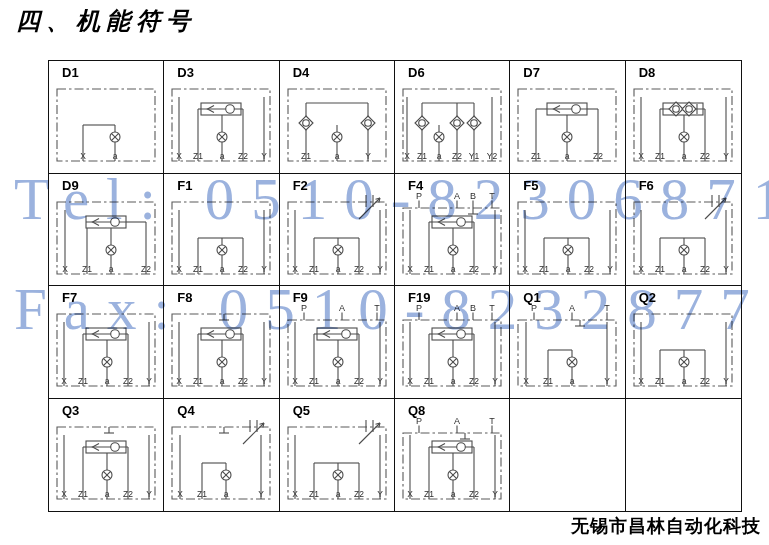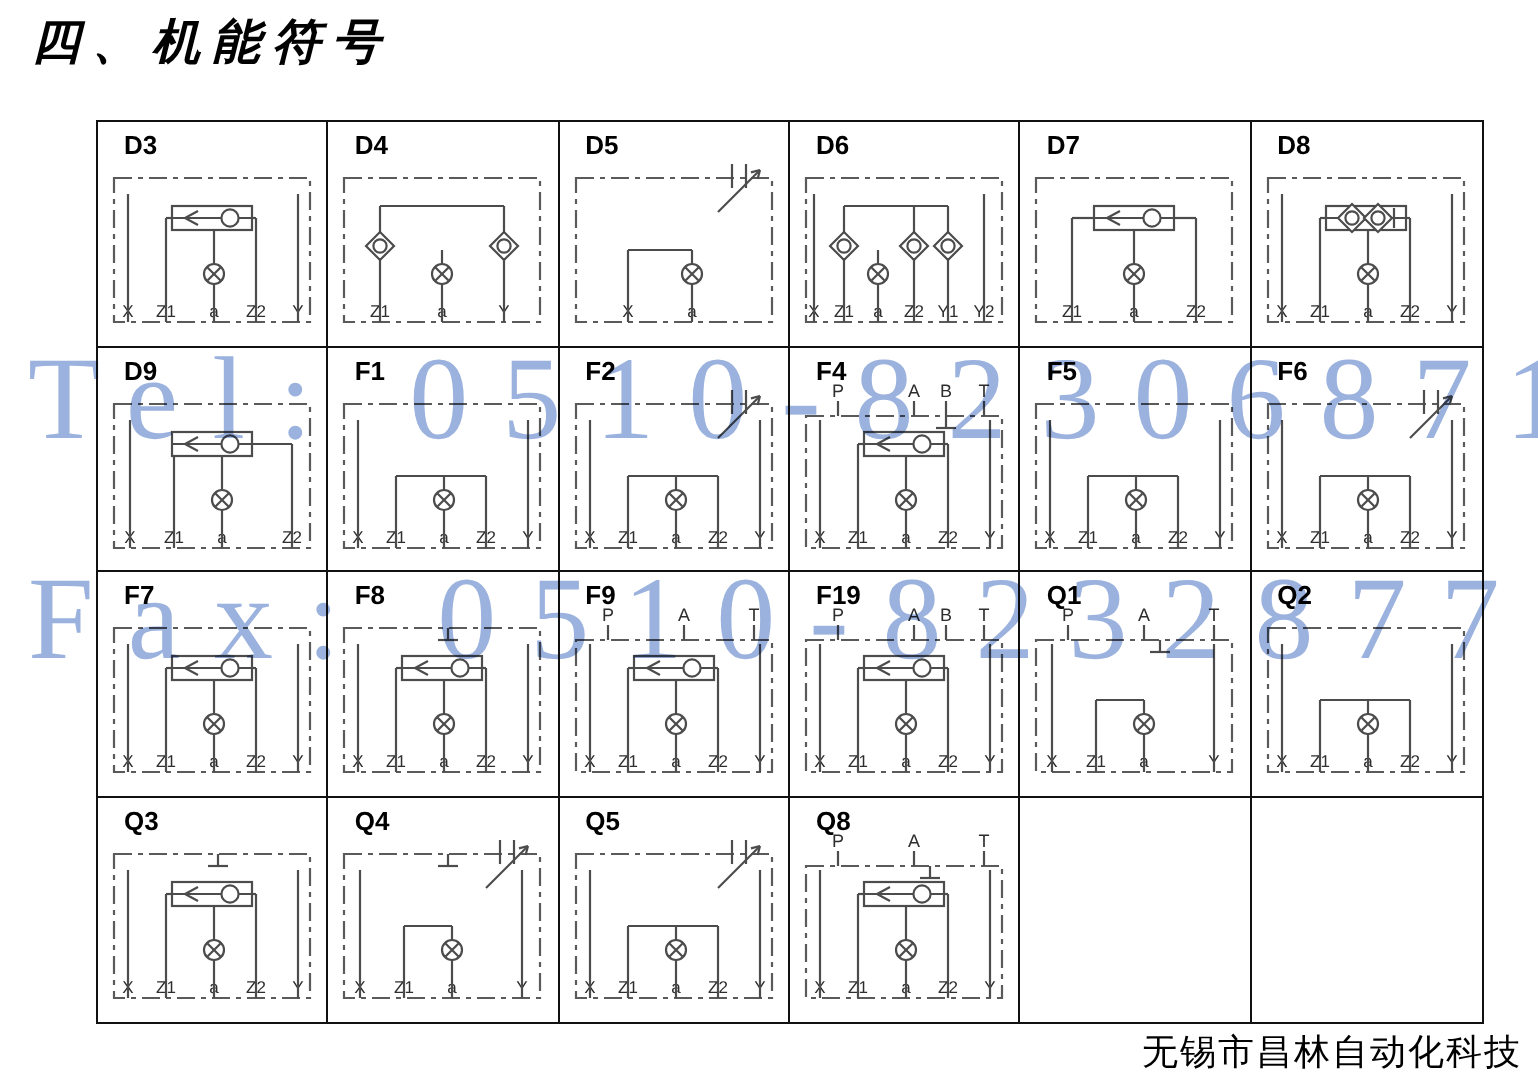--- a/index.html
+++ b/index.html
@@ -22,107 +22,101 @@
   .diagram .chain{stroke:#5a5a5a;stroke-dasharray:9 3 2.5 3;}
   .diagram text{font-family:"Liberation Sans",sans-serif;font-size:8.5px;fill:#2e2e2e;
        text-anchor:middle;stroke:none;}
   .diagram .tp{font-size:9px;}
   .diagram .white{fill:#fff;}
   .watermark{position:absolute;left:14px;font-family:"Liberation Serif",serif;
        font-size:59px;color:#8aa5d8;letter-spacing:17px;white-space:nowrap;line-height:1;
        z-index:5;pointer-events:none;mix-blend-mode:multiply;opacity:.85;text-align:center;}
   .wm1{top:170px;}
   .wm2{top:280px;}
-  .company{position:absolute;right:8px;top:514px;font-size:18px;font-weight:normal;
+  .company{position:absolute;right:8px;top:514px;font-size:18px;font-weight:bold;
        color:#000;letter-spacing:1px;z-index:2;}
 </style>
 </head>
 <body>
 
 <div class="page-title">四、机能符号</div>
 
 <div class="symbols-table" id="symbols-table">
     <div class="cell">
-      <div class="cell-id">D3</div>
-      <svg class="diagram" viewBox="0 0 115 94">
-        <rect class="chain" x="8" y="12" width="98" height="72"></rect>
-        <text x="15" y="81.5">X</text>
-        <line x1="15" y1="84" x2="15" y2="20"></line>
-        <text x="34" y="81.5">Z1</text>
-        <line x1="34" y1="84" x2="34" y2="32"></line>
-        <line x1="34" y1="32" x2="37" y2="32"></line>
-        <text x="58" y="81.5">a</text>
-        <line x1="58" y1="84" x2="58" y2="65"></line>
-        <line x1="58" y1="55" x2="58" y2="38"></line>
-        <g>
-          <circle cx="58" cy="60" r="5"></circle>
-          <line x1="54.6" y1="56.6" x2="61.4" y2="63.4"></line>
-          <line x1="54.6" y1="63.4" x2="61.4" y2="56.6"></line>
-        </g>
-        <text x="79" y="81.5">Z2</text>
-        <line x1="79" y1="84" x2="79" y2="32"></line>
-        <line x1="77" y1="32" x2="79" y2="32"></line>
-        <text x="100" y="81.5">Y</text>
-        <line x1="100" y1="84" x2="100" y2="20"></line>
-        <g>
-          <rect class="white" x="37" y="26" width="40" height="12"></rect>
-          <line x1="37" y1="32" x2="77" y2="32"></line>
-          <polyline points="50,28.5 43.5,32 50,35.5"></polyline>
-          <circle class="white" cx="66" cy="32" r="4.3"></circle>
-        </g>
-      </svg>
-    </div>
-    <div class="cell">
-      <div class="cell-id">D4</div>
-      <svg class="diagram" viewBox="0 0 115 94">
-        <rect class="chain" x="8" y="12" width="98" height="72"></rect>
-        <text x="26" y="81.5">Z1</text>
-        <line x1="26" y1="84" x2="26" y2="26"></line>
-        <g>
-          <path class="white" d="M 26 39 L 33 46 L 26 53 L 19 46 Z"></path>
-          <circle cx="26" cy="46" r="3.3"></circle>
-        </g>
-        <text x="57" y="81.5">a</text>
-        <line x1="57" y1="84" x2="57" y2="65"></line>
-        <line x1="57" y1="55" x2="57" y2="48"></line>
-        <g>
-          <circle cx="57" cy="60" r="5"></circle>
-          <line x1="53.6" y1="56.6" x2="60.4" y2="63.4"></line>
-          <line x1="53.6" y1="63.4" x2="60.4" y2="56.6"></line>
-        </g>
-        <text x="88" y="81.5">Y</text>
-        <line x1="88" y1="84" x2="88" y2="26"></line>
-        <g>
-          <path class="white" d="M 88 39 L 95 46 L 88 53 L 81 46 Z"></path>
-          <circle cx="88" cy="46" r="3.3"></circle>
-        </g>
-        <line x1="26" y1="26" x2="88" y2="26"></line>
-      </svg>
-    </div>
-    <div class="cell">
-      <div class="cell-id">D5</div>
+      <div class="cell-id">D1</div>
       <svg class="diagram" viewBox="0 0 115 94">
         <rect class="chain" x="8" y="12" width="98" height="72"></rect>
         <text x="34" y="81.5">X</text>
         <line x1="34" y1="84" x2="34" y2="48"></line>
         <line x1="34" y1="48" x2="66" y2="48"></line>
         <text x="66" y="81.5">a</text>
         <line x1="66" y1="84" x2="66" y2="65"></line>
         <line x1="66" y1="55" x2="66" y2="48"></line>
         <g>
           <circle cx="66" cy="60" r="5"></circle>
           <line x1="62.6" y1="56.6" x2="69.4" y2="63.4"></line>
           <line x1="62.6" y1="63.4" x2="69.4" y2="56.6"></line>
         </g>
-        <g>
-          <line x1="86" y1="5" x2="86" y2="17"></line>
-          <line x1="93" y1="5" x2="93" y2="17"></line>
-          <line x1="79" y1="29" x2="100" y2="8"></line>
-          <path d="M 100 8 L 95.5 9.2 M 100 8 L 98.8 12.5"></path>
-        </g>
+      </svg>
+    </div>
+    <div class="cell">
+      <div class="cell-id">D3</div>
+      <svg class="diagram" viewBox="0 0 115 94">
+        <rect class="chain" x="8" y="12" width="98" height="72"></rect>
+        <text x="15" y="81.5">X</text>
+        <line x1="15" y1="84" x2="15" y2="20"></line>
+        <text x="34" y="81.5">Z1</text>
+        <line x1="34" y1="84" x2="34" y2="32"></line>
+        <line x1="34" y1="32" x2="37" y2="32"></line>
+        <text x="58" y="81.5">a</text>
+        <line x1="58" y1="84" x2="58" y2="65"></line>
+        <line x1="58" y1="55" x2="58" y2="38"></line>
+        <g>
+          <circle cx="58" cy="60" r="5"></circle>
+          <line x1="54.6" y1="56.6" x2="61.4" y2="63.4"></line>
+          <line x1="54.6" y1="63.4" x2="61.4" y2="56.6"></line>
+        </g>
+        <text x="79" y="81.5">Z2</text>
+        <line x1="79" y1="84" x2="79" y2="32"></line>
+        <line x1="77" y1="32" x2="79" y2="32"></line>
+        <text x="100" y="81.5">Y</text>
+        <line x1="100" y1="84" x2="100" y2="20"></line>
+        <g>
+          <rect class="white" x="37" y="26" width="40" height="12"></rect>
+          <line x1="37" y1="32" x2="77" y2="32"></line>
+          <polyline points="50,28.5 43.5,32 50,35.5"></polyline>
+          <circle class="white" cx="66" cy="32" r="4.3"></circle>
+        </g>
+      </svg>
+    </div>
+    <div class="cell">
+      <div class="cell-id">D4</div>
+      <svg class="diagram" viewBox="0 0 115 94">
+        <rect class="chain" x="8" y="12" width="98" height="72"></rect>
+        <text x="26" y="81.5">Z1</text>
+        <line x1="26" y1="84" x2="26" y2="26"></line>
+        <g>
+          <path class="white" d="M 26 39 L 33 46 L 26 53 L 19 46 Z"></path>
+          <circle cx="26" cy="46" r="3.3"></circle>
+        </g>
+        <text x="57" y="81.5">a</text>
+        <line x1="57" y1="84" x2="57" y2="65"></line>
+        <line x1="57" y1="55" x2="57" y2="48"></line>
+        <g>
+          <circle cx="57" cy="60" r="5"></circle>
+          <line x1="53.6" y1="56.6" x2="60.4" y2="63.4"></line>
+          <line x1="53.6" y1="63.4" x2="60.4" y2="56.6"></line>
+        </g>
+        <text x="88" y="81.5">Y</text>
+        <line x1="88" y1="84" x2="88" y2="26"></line>
+        <g>
+          <path class="white" d="M 88 39 L 95 46 L 88 53 L 81 46 Z"></path>
+          <circle cx="88" cy="46" r="3.3"></circle>
+        </g>
+        <line x1="26" y1="26" x2="88" y2="26"></line>
       </svg>
     </div>
     <div class="cell">
       <div class="cell-id">D6</div>
       <svg class="diagram" viewBox="0 0 115 94">
         <rect class="chain" x="8" y="12" width="98" height="72"></rect>
         <text x="12" y="81.5">X</text>
         <line x1="12" y1="84" x2="12" y2="20"></line>
         <text x="27" y="81.5">Z1</text>
         <line x1="27" y1="84" x2="27" y2="26"></line>

